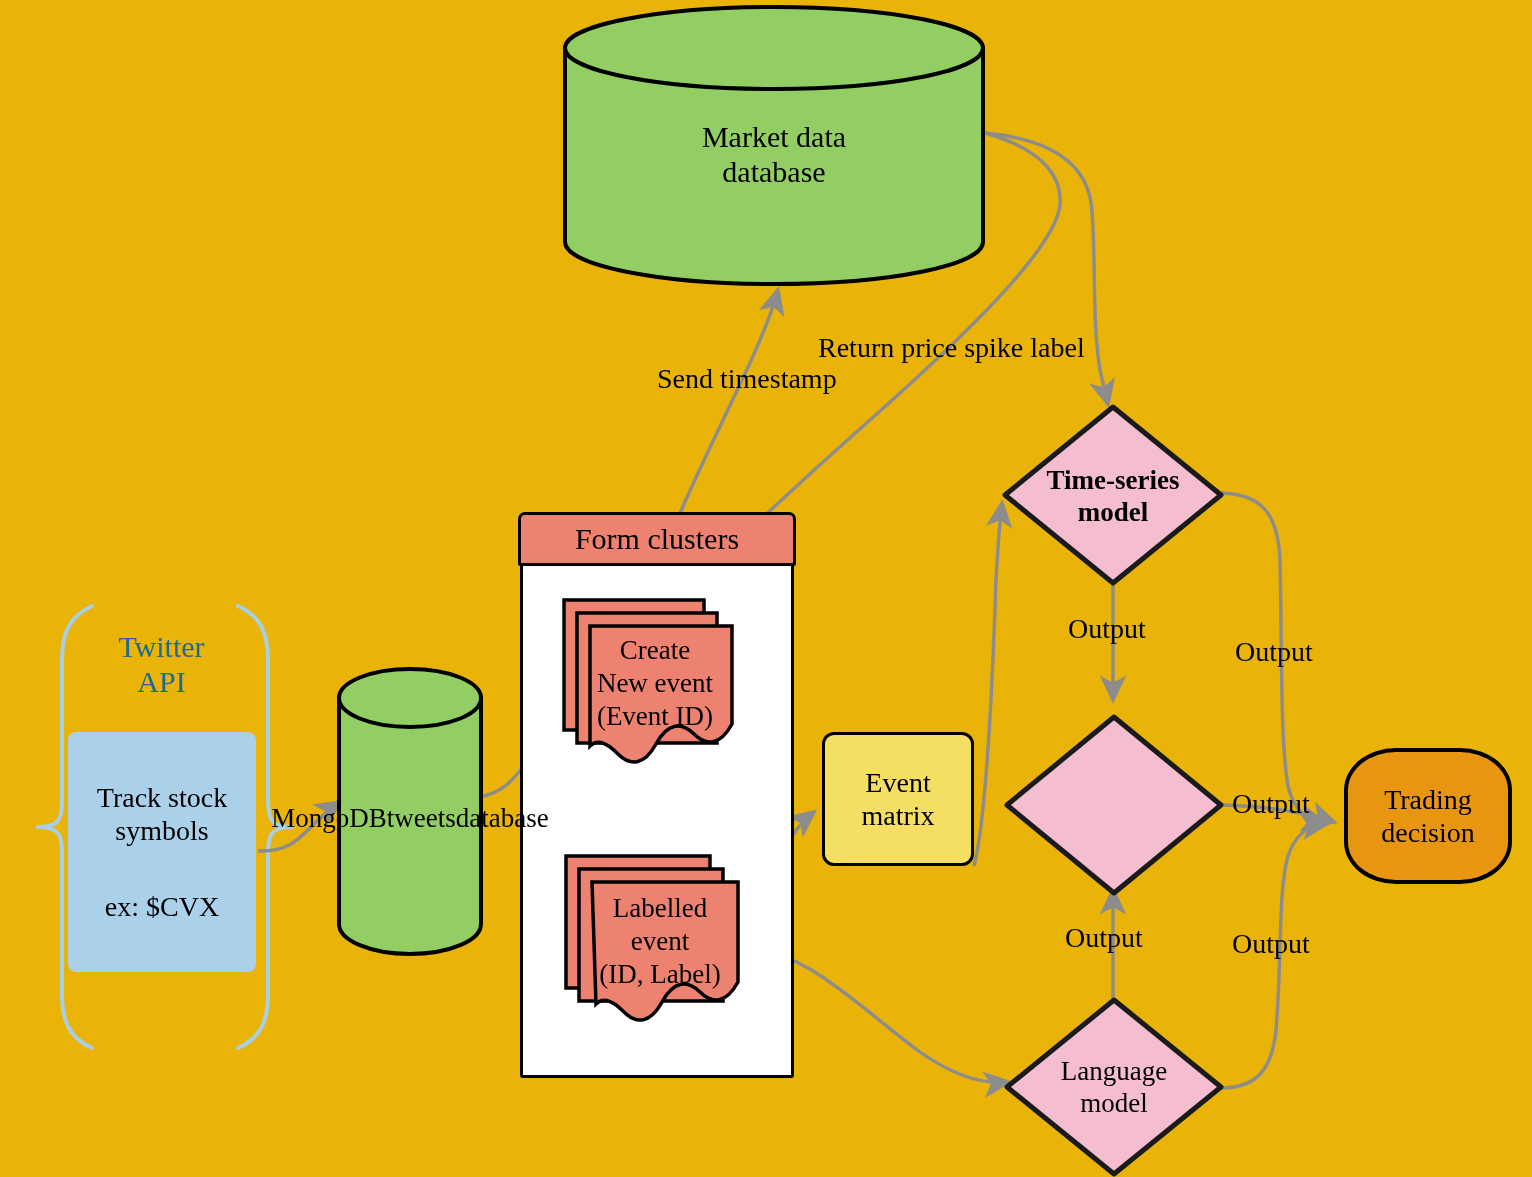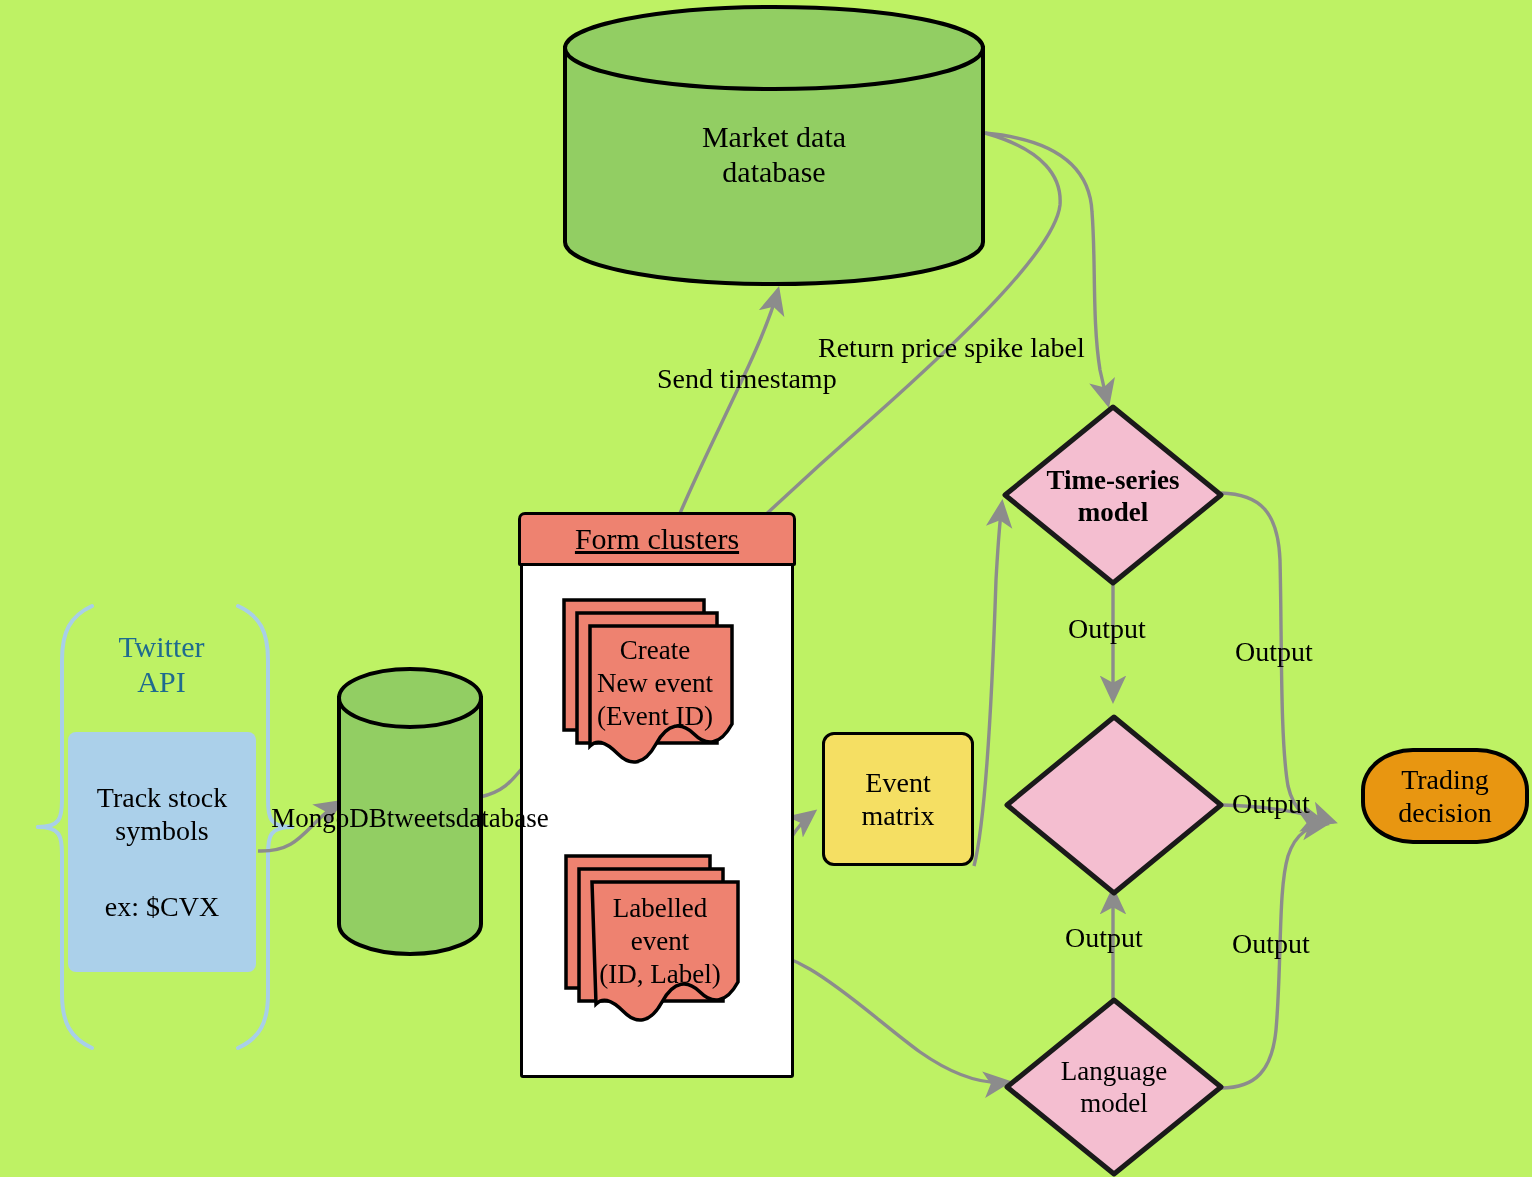--- a/index.html
+++ b/index.html
@@ -1,34 +1,34 @@
 <!DOCTYPE html>
 <html><head>
 <meta charset="utf-8">
 <style>
   html,body{margin:0;padding:0;background:#ffffff;}
-  #stage{position:relative;width:1532px;height:1177px;background:#bef264;
+  #stage{position:relative;width:1532px;height:1177px;background:#eab308;
          font-family:"Liberation Serif","DejaVu Serif",serif;overflow:hidden;}
   #wires{position:absolute;left:0;top:0;width:1532px;height:1177px;pointer-events:none;}
   .node{position:absolute;box-sizing:border-box;display:flex;align-items:center;
         justify-content:center;text-align:center;color:#000;line-height:1.18;}
   .lbl{position:absolute;color:#000;white-space:nowrap;line-height:1.15;}
 
   
   #twitter-api-label{font-size:30px;color:#1f6b8f;text-align:center;width:193px;}
   #track-stock-box{background:#abd0ea;border-radius:8px;font-size:28px;
                    flex-direction:column;padding:0 10px;}
   #track-stock-box .l1{margin-bottom:0;}
   #track-stock-box .l3{margin-top:42px;text-align:right;}
 
   
   #form-clusters-box{border:3px solid #000;background:#fff;border-radius:3px;}
   #form-clusters-header{position:absolute;background:#ee8270;border:3px solid #000;
         border-radius:7px 7px 2px 2px;font-size:30px;display:flex;align-items:center;
-        justify-content:center;text-decoration:underline;}
+        justify-content:center;}
 
   
   .docstack{position:absolute;}
   .docstack svg{position:absolute;left:0;top:0;overflow:visible;}
   .doctext{position:absolute;width:100%;text-align:center;font-size:27px;color:#000;
            line-height:1.22;}
 
   
   #event-matrix{background:#f5df63;border:3px solid #000;border-radius:12px;
                 font-size:28px;flex-direction:column;}
@@ -194,21 +194,21 @@
   <div class="diamond-wrap" style="left:1002px;top:995px;width:224px;height:184px;">
     <svg width="224" height="184" viewBox="0 0 224 184">
       <path d="M112,5 L219,92 L112,179 L5,92 Z" fill="#f4bed0" stroke="#1a1a1a" stroke-width="5" stroke-linejoin="round"></path>
     </svg>
     <div class="diamond-text" style="top:60px;">
       <div>Language</div>
       <div>model</div>
     </div>
   </div>
 
-  <div class="node" id="trading-decision" style="left:1344px;top:748px;width:168px;height:96px;margin-left:17px;">
+  <div class="node" id="trading-decision" style="left:1344px;top:748px;width:168px;height:136px;">
     <span>Trading</span>
     <span>decision</span>
   </div>
 
   <div class="lbl edge-label" style="left:657px;top:363px;">Send timestamp</div>
 
   <div class="lbl edge-label" style="left:818px;top:332px;">Return price spike label</div>
 
   <div class="lbl edge-label" style="left:1068px;top:613px;">Output</div>
 

